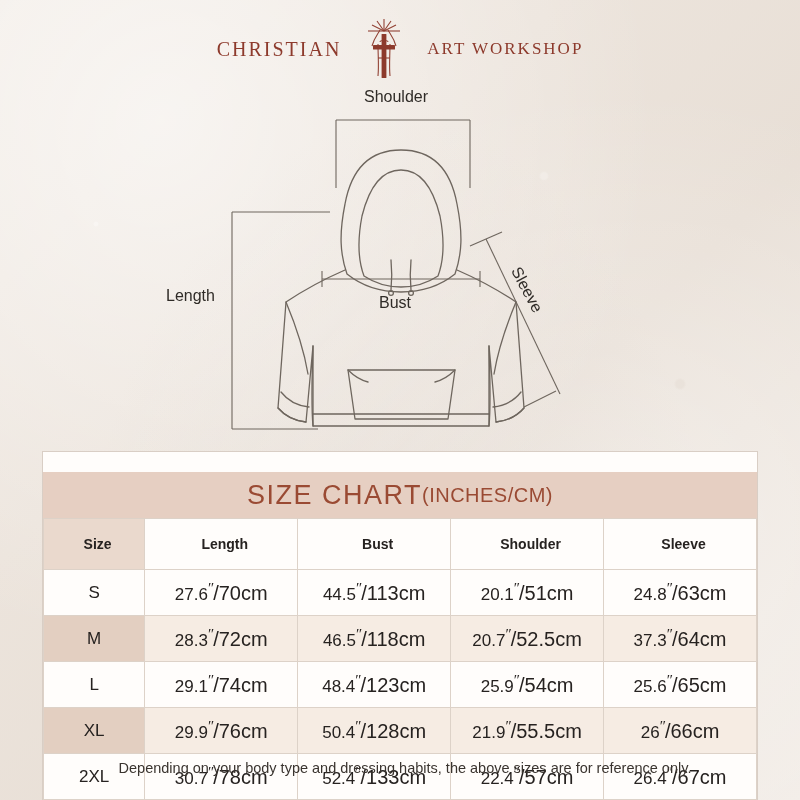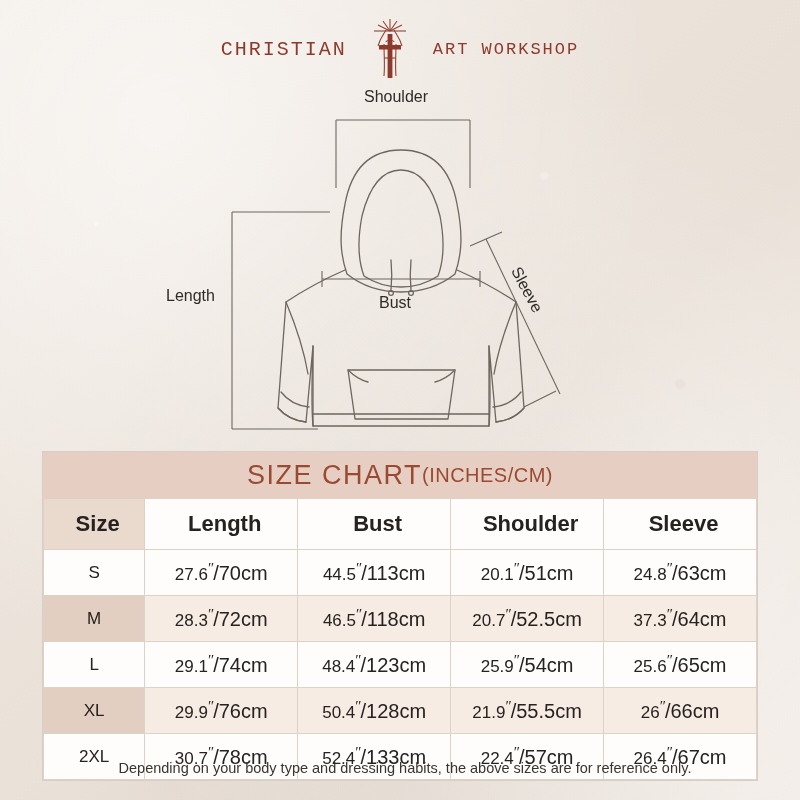--- a/index.html
+++ b/index.html
@@ -42,21 +42,21 @@
     top: 16px;
     left: 0;
     right: 0;
     height: 66px;
     display: flex;
     align-items: center;
     justify-content: center;
     gap: 6px;
   }
   .brand-word {
-    font-family: Liberation Mono, monospace;
+    font-family: Liberation Serif, serif;
     font-size: 20px;
     letter-spacing: 2.0px;
     color: #8d3a2c;
     text-transform: uppercase;
     white-space: nowrap;
   }
   .brand-word.small-caps {
     font-size: 17px;
     text-align: right;
   }
@@ -104,20 +104,21 @@
     background: #fffdfb;
   }
   .chart-title {
     height: 46px;
     background: #e6cfc2;
     display: flex;
     align-items: center;
     justify-content: center;
     gap: 0px;
     color: #9a4a33;
+    margin-top: 20px;
   }
   .chart-title .t-main {
     font-family: "Liberation Sans", sans-serif;
     font-size: 27px;
     letter-spacing: 1.5px;
   }
   .chart-title .t-sub {
     font-family: "Liberation Sans", sans-serif;
     font-size: 20px;
     letter-spacing: 0.5px;
@@ -129,21 +130,21 @@
   }
   table.size-table th,
   table.size-table td {
     border: 1px solid #ddd2c8;
     text-align: center;
     color: #262220;
     font-family: "Liberation Sans", sans-serif;
   }
   table.size-table th {
     height: 48px;
-    font-size: 22px;
+    font-size: 14px;
     font-weight: bold;
     background: #fffdfb;
     padding-left: 8px;
   }
   table.size-table thead th:first-child {
     background: #ead9cd;
   }
   table.size-table td {
     height: 43px;
     font-size: 17px;

